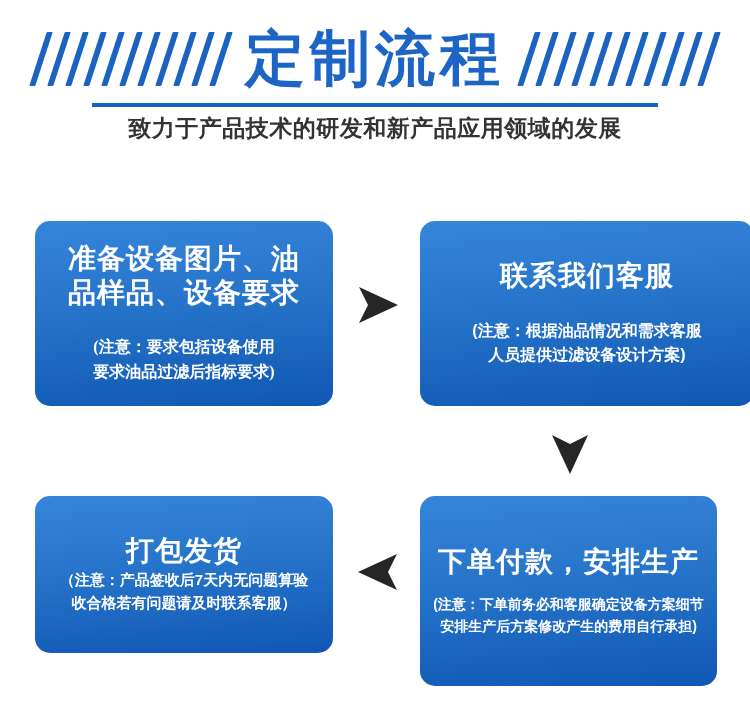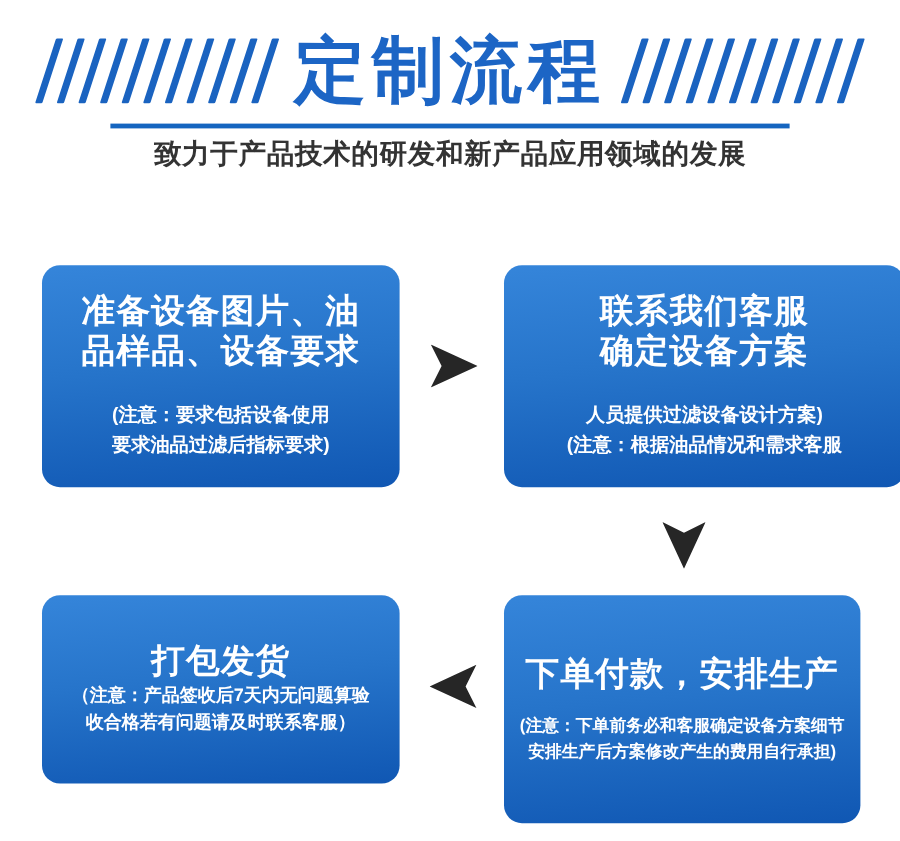--- a/index.html
+++ b/index.html
@@ -73,21 +73,21 @@
       var(--box-bottom, #1057b3) 100%);
     color: #ffffff;
     display: flex;
     flex-direction: column;
     align-items: center;
     justify-content: center;
     text-align: center;
     box-sizing: border-box;
     padding: 6px;
   }
-  .box1 { left: 35px;  top: 221px; width: 298px; height: 185px; gap: 26px; }
+  .box1 { left: 35px;  top: 221px; width: 298px; height: 185px; gap: 26px; font-family: Liberation Serif, serif; }
   .box2 { left: 420px; top: 221px; width: 334px; height: 185px; gap: 26px; }
   .box3 { left: 420px; top: 496px; width: 297px; height: 190px; gap: 16px; }
   .box4 { left: 35px;  top: 496px; width: 298px; height: 157px; }
 
   .step-title {
     font-size: 28px;
     font-weight: bold;
     line-height: 1.2;
     letter-spacing: 1px;
   }
@@ -157,25 +157,24 @@
       </div>
     <div class="step-note">
         <div>(注意：要求包括设备使用</div>
         <div>要求油品过滤后指标要求)</div>
       </div>
   </div>
 
   <div class="step box2">
     <div class="step-title">
         <div>联系我们客服</div>
-        <div>确定设备方案</div>
-      </div>
-    <div class="step-note">
+      </div>
+    <div class="step-note">
+        <div>(注意：根据油品情况和需求客服</div>
         <div>人员提供过滤设备设计方案)</div>
-        <div>(注意：根据油品情况和需求客服</div>
       </div>
   </div>
 
   <div class="step box3">
     <div class="step-title">
         <div>下单付款，安排生产</div>
       </div>
     <div class="step-note">
         <div>(注意：下单前务必和客服确定设备方案细节</div>
         <div>安排生产后方案修改产生的费用自行承担)</div>

